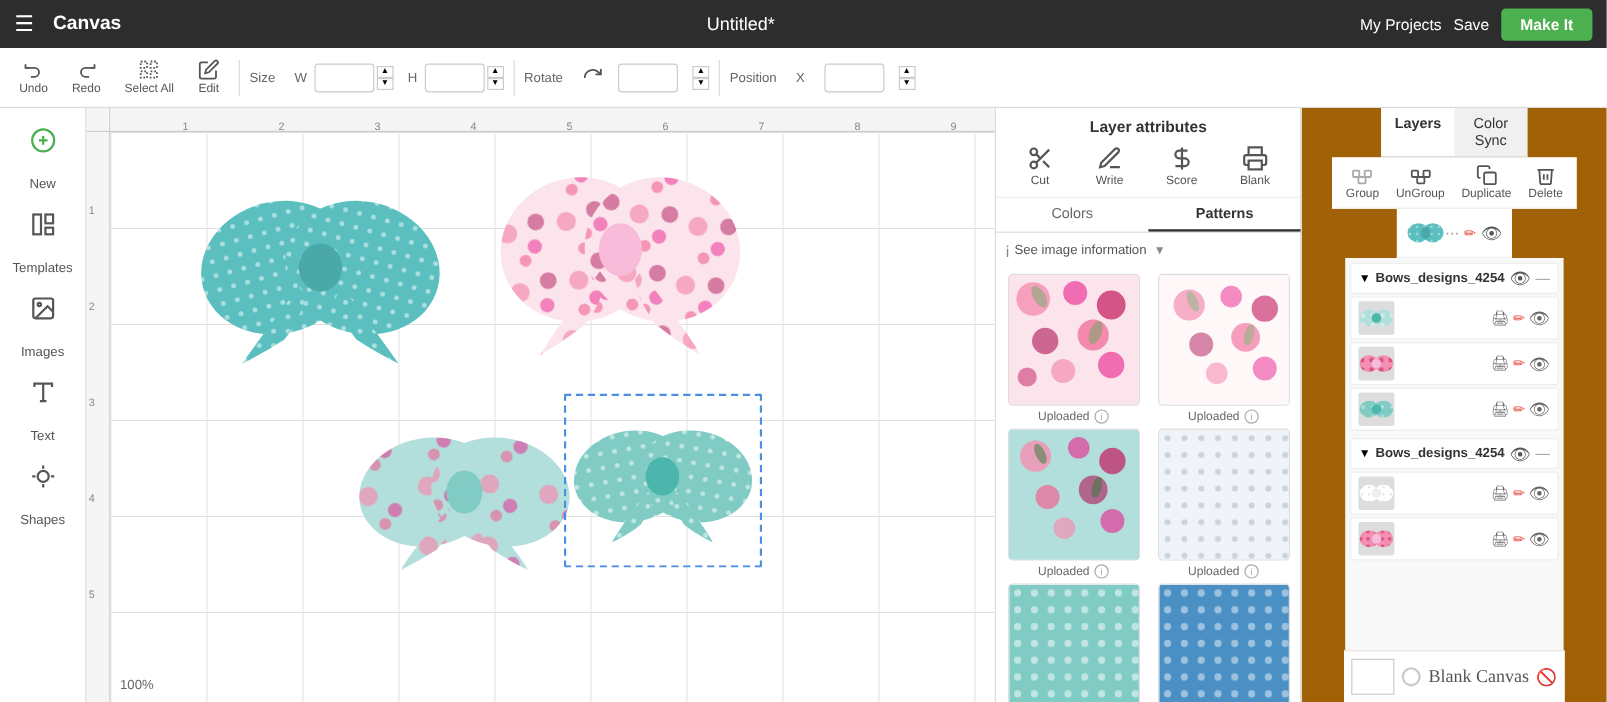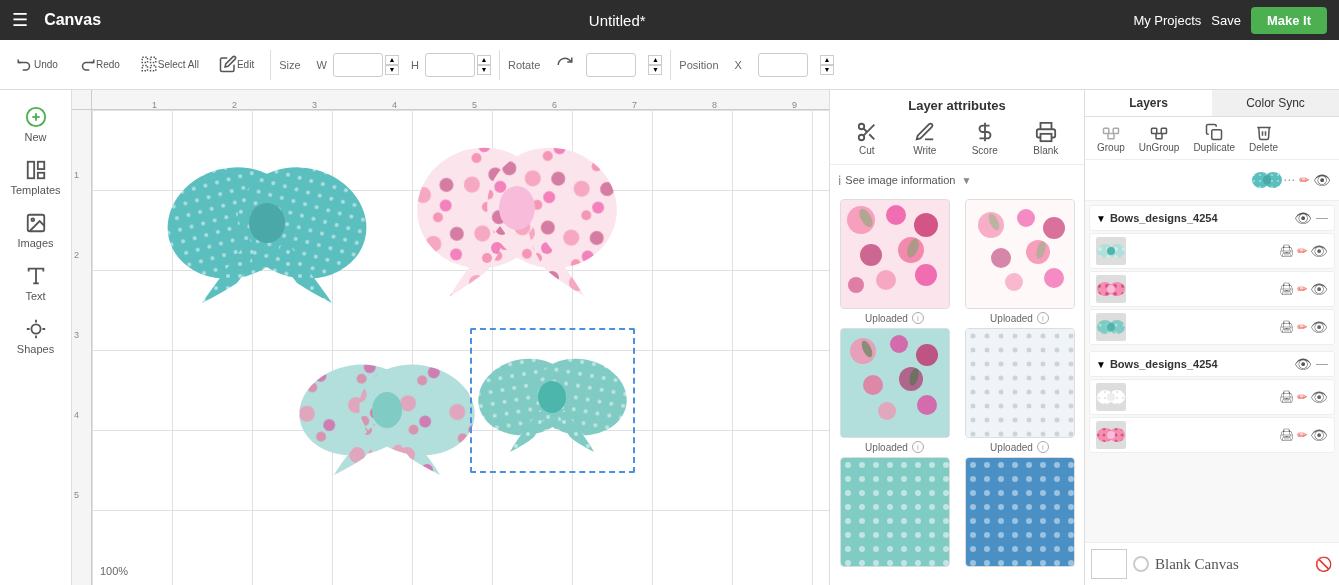--- a/index.html
+++ b/index.html
@@ -38,21 +38,21 @@
       background: #ffffff;
       border-bottom: 1px solid #ddd;
       display: flex;
       align-items: center;
       padding: 0 8px;
       gap: 4px;
       flex-shrink: 0;
     }
     .toolbar-btn {
       display: flex;
-      flex-direction: row;
+      flex-direction: column;
       align-items: center;
       padding: 4px 8px;
       cursor: pointer;
       font-size: 10px;
       color: #555;
       border-radius: 4px;
     }
     .toolbar-btn svg { width: 18px; height: 18px; margin-bottom: 2px; }
     .toolbar-separator { width: 1px; height: 30px; background: #ddd; margin: 0 4px; }
     .toolbar-group { display: flex; align-items: center; gap: 12px; }
@@ -92,21 +92,21 @@
       display: flex;
       flex-direction: column;
       align-items: center;
       padding: 8px 6px;
       cursor: pointer;
       width: 100%;
       font-size: 11px;
       color: #555;
       border-radius: 4px;
       text-align: left;
-      gap: 3px;
+      gap: 20px;
     }
     .sidebar-item svg { width: 22px; height: 22px; }
 
     
     .canvas-area {
       flex: 1;
       background: #e8e8e8;
       position: relative;
       overflow: hidden;
     }
@@ -286,23 +286,24 @@
     }
     .pattern-roses-teal {
       background: linear-gradient(135deg, #b2dfdb, #80cbc4);
     }
 
     
     .layers-colorsync {
       display: flex;
       flex-direction: column;
       width: 255px;
-      background: #15803d;
+      background: #a16207;
       border-left: 1px solid #ddd;
       flex-shrink: 0;
+      align-items: center;
     }
     .layers-tabs-row {
       display: flex;
       background: #f0f0f0;
       border-bottom: 1px solid #ddd;
     }
     .layers-tab {
       flex: 1;
       padding: 6px;
       text-align: center;
@@ -680,20 +681,24 @@
           <svg viewBox="0 0 24 24" fill="none" stroke="#555" stroke-width="2">
               <polyline points="6 9 6 2 18 2 18 9"></polyline>
               <path d="M6 18H4a2 2 0 0 1-2-2v-5a2 2 0 0 1 2-2h16a2 2 0 0 1 2 2v5a2 2 0 0 1-2 2h-2"></path>
               <rect x="6" y="14" width="12" height="8"></rect>
             </svg>
           <span>Blank</span>
         </div>
       </div>
     </div>
 
+    <div class="layer-tabs">
+      <div class="layer-tab">Colors</div>
+      <div class="layer-tab active">Patterns</div>
+    </div>
 
     <div class="see-image-info">
       <span style="font-size:13px;color:#888;">ℹ</span>
       <span>See image information</span>
       <span style="font-size:10px;color:#888;margin-left:2px;">▼</span>
     </div>
 
     <div class="patterns-grid">
 
       <div class="patterns-row">

